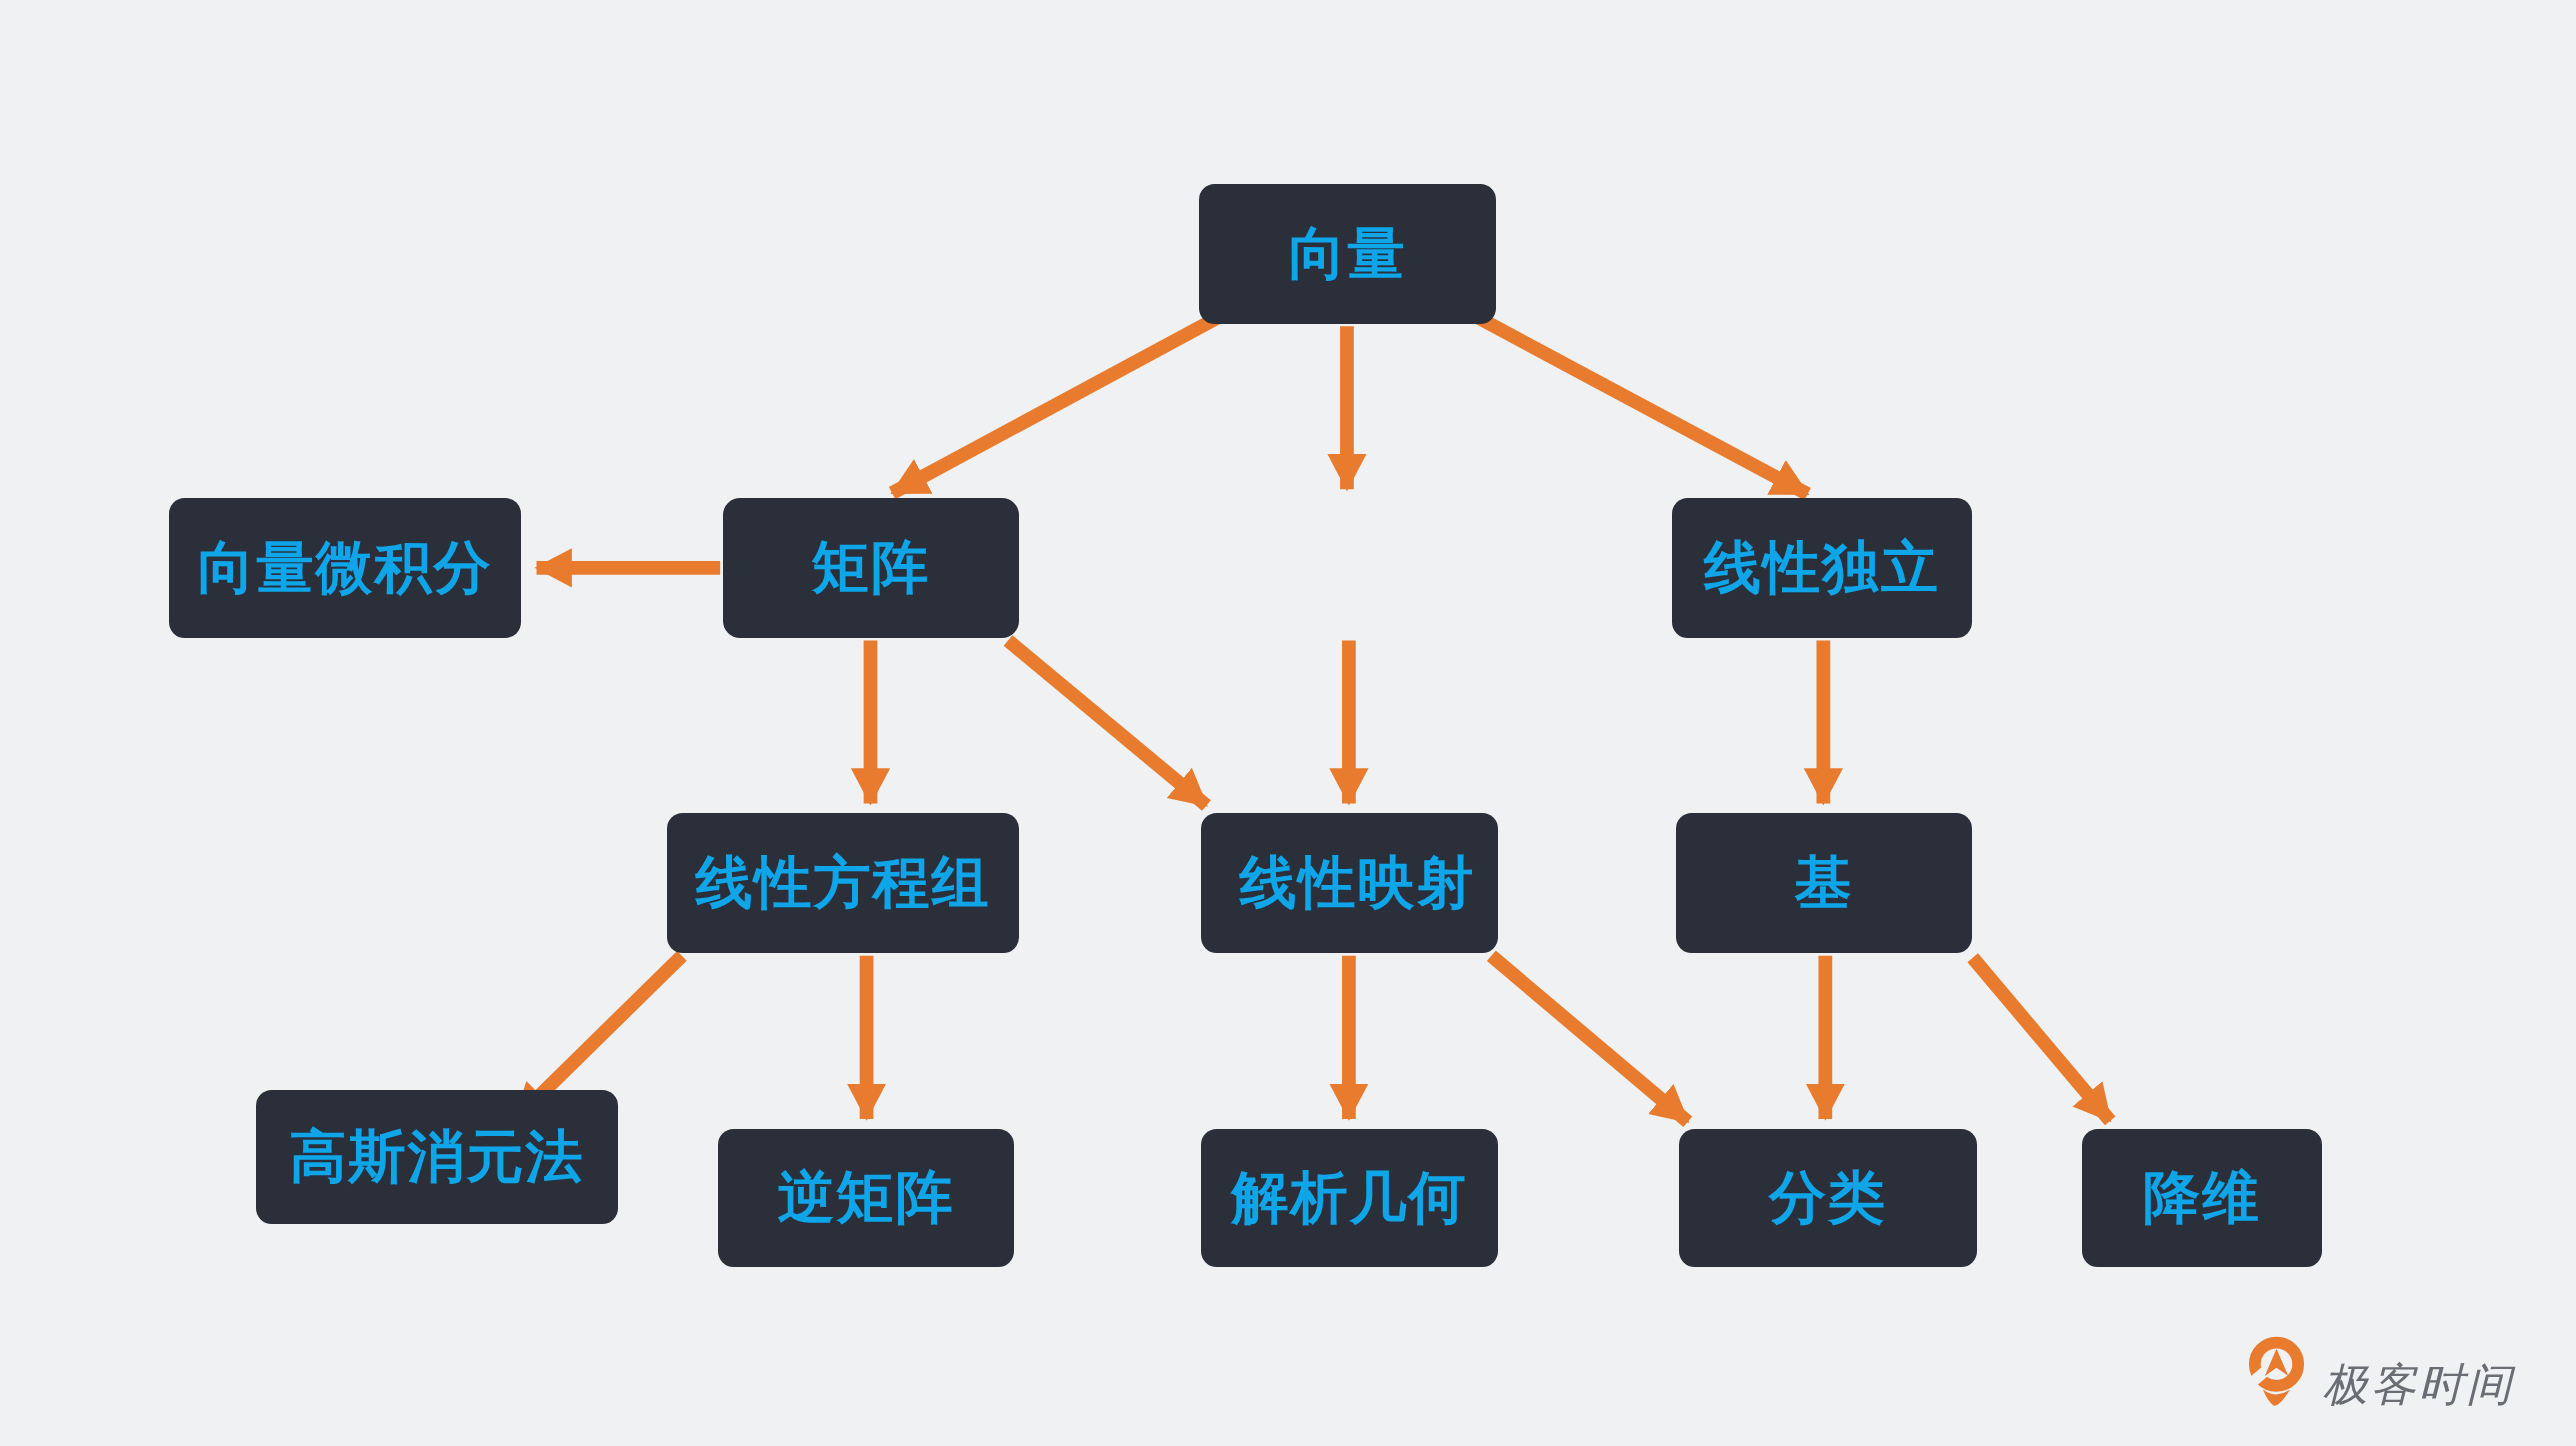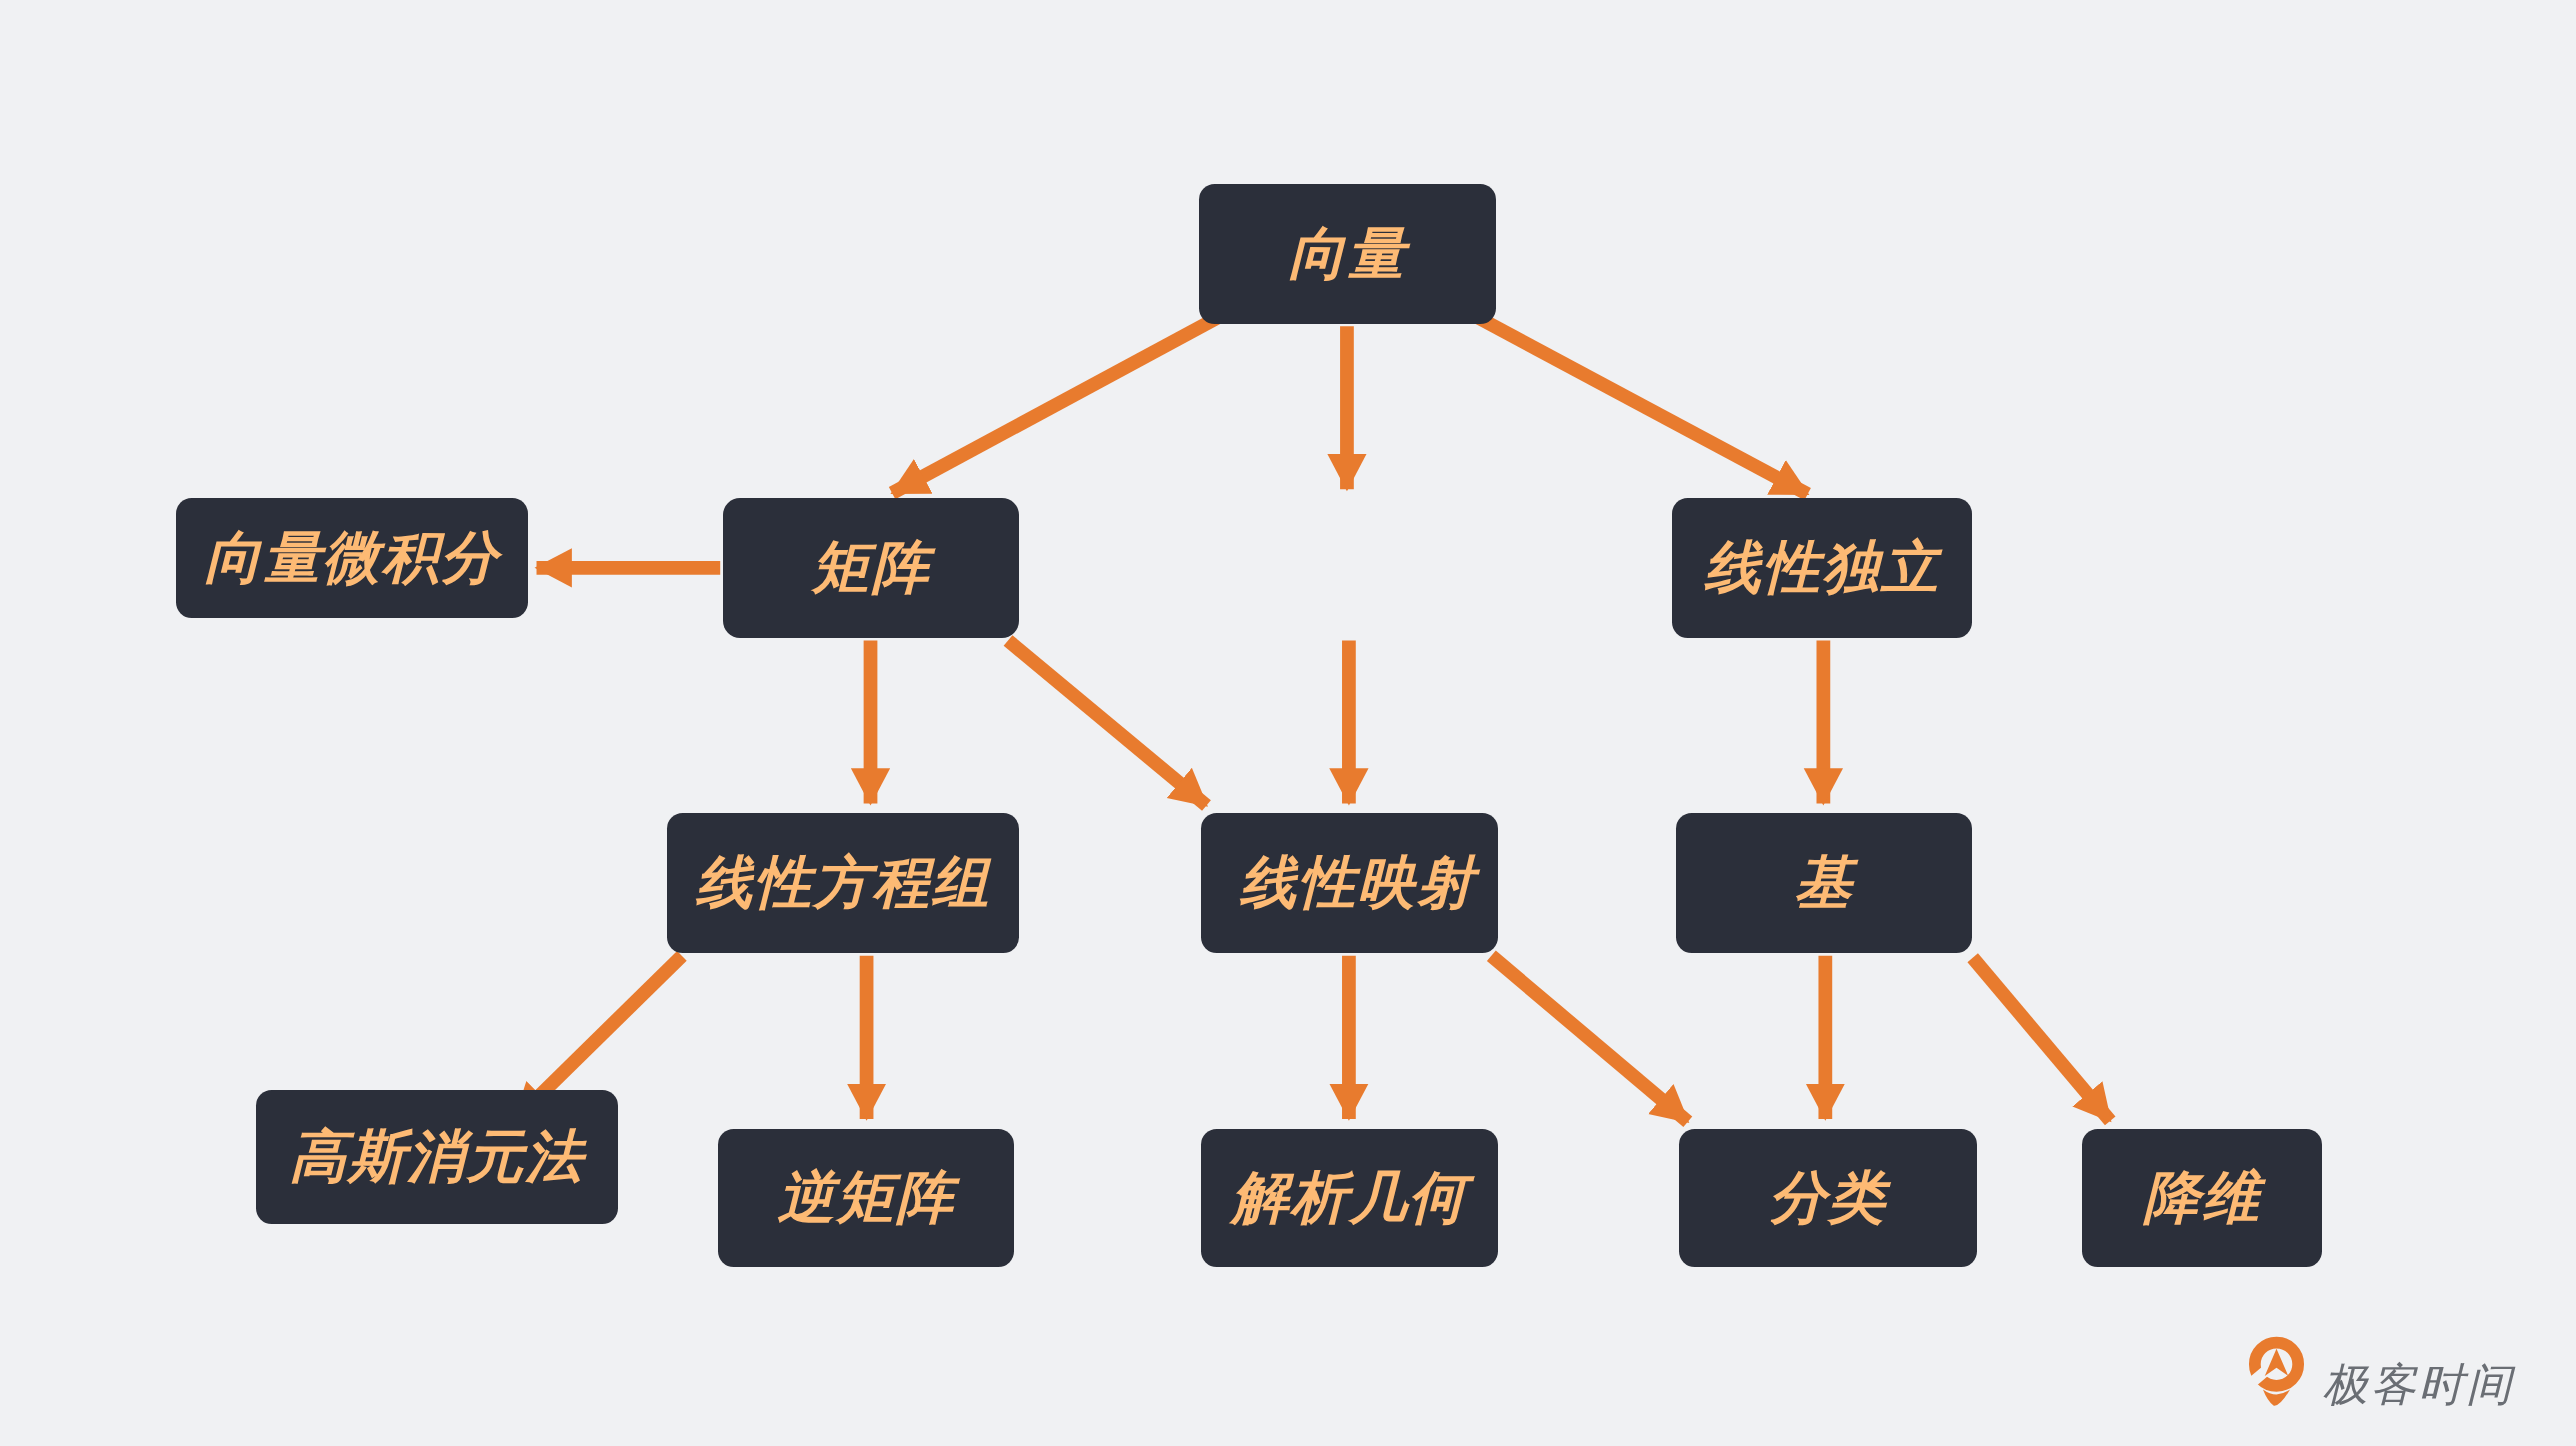--- a/index.html
+++ b/index.html
@@ -25,30 +25,29 @@
   }
   .edge {
     stroke: #e87b2e;
     stroke-width: 14;
     fill: none;
   }
   .node {
     position: absolute;
     background: #2b2f3a;
     border-radius: 15.7px;
-    color: #fdba74;
+    color: #0ea5e9;
     font-size: 57px;
     font-weight: 700;
     letter-spacing: 2px;
     display: flex;
     align-items: center;
     justify-content: center;
     box-sizing: border-box;
     text-align: center;
-    font-style: italic;
   }
   #watermark {
     position: absolute;
     left: 2244px;
     top: 1334px;
     display: flex;
     align-items: flex-end;
     gap: 13.8px;
     font-style: italic;
   }
@@ -81,21 +80,21 @@
     <line class="edge" x1="1856" y1="652" x2="1856" y2="818" marker-end="url(#arrowhead)"></line>
     <line class="edge" x1="694" y1="973" x2="524" y2="1140" marker-end="url(#arrowhead)"></line>
     <line class="edge" x1="882" y1="973" x2="882" y2="1139" marker-end="url(#arrowhead)"></line>
     <line class="edge" x1="1373" y1="973" x2="1373" y2="1139" marker-end="url(#arrowhead)"></line>
     <line class="edge" x1="1518" y1="973" x2="1718" y2="1142" marker-end="url(#arrowhead)"></line>
     <line class="edge" x1="1858" y1="973" x2="1858" y2="1139" marker-end="url(#arrowhead)"></line>
     <line class="edge" x1="2008" y1="975" x2="2148" y2="1141" marker-end="url(#arrowhead)"></line>
   </svg>
 
   <div class="node" style="left:1199px; top:184px;  width:297px; height:140px;">向量</div>
-  <div class="node" style="left:169px;  top:498px;  width:352px; height:120px;margin-left:7px;">向量微积分</div>
+  <div class="node" style="left:169px;  top:498px;  width:352px; height:140px;">向量微积分</div>
   <div class="node" style="left:723px;  top:498px;  width:296px; height:140px;border-radius:17px;">矩阵</div>
   <div class="node" style="left:1672px; top:498px;  width:300px; height:140px;">线性独立</div>
   <div class="node" style="left:667px;  top:813px;  width:352px; height:140px;">线性方程组</div>
   <div class="node" style="left:1201px; top:813px;  width:297px; height:140px;padding-left:16px;">线性映射</div>
   <div class="node" style="left:1676px; top:813px;  width:296px; height:140px;">基</div>
   <div class="node" style="left:256px;  top:1090px; width:362px; height:134px;">高斯消元法</div>
   <div class="node" style="left:718px;  top:1129px; width:296px; height:138px;">逆矩阵</div>
   <div class="node" style="left:1201px; top:1129px; width:297px; height:138px;">解析几何</div>
   <div class="node" style="left:1679px; top:1129px; width:298px; height:138px;">分类</div>
   <div class="node" style="left:2082px; top:1129px; width:240px; height:138px;">降维</div>

